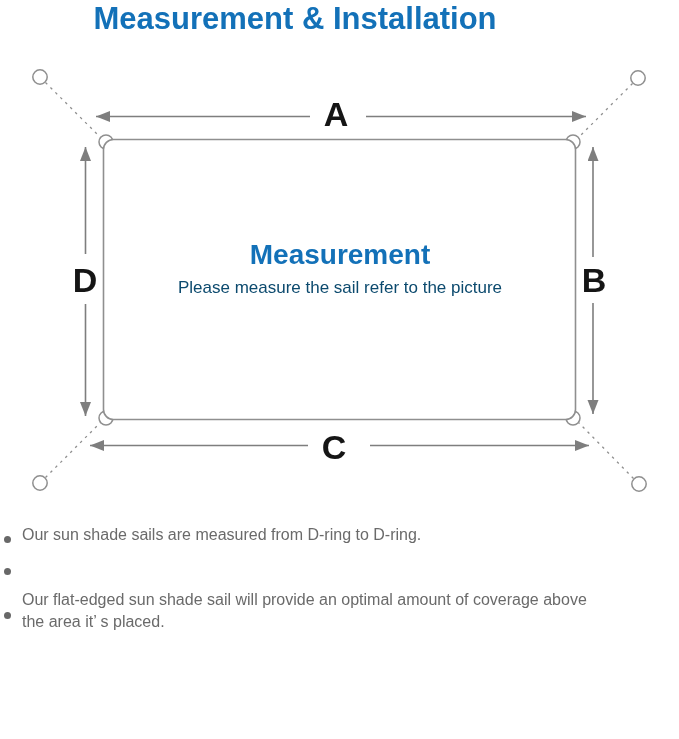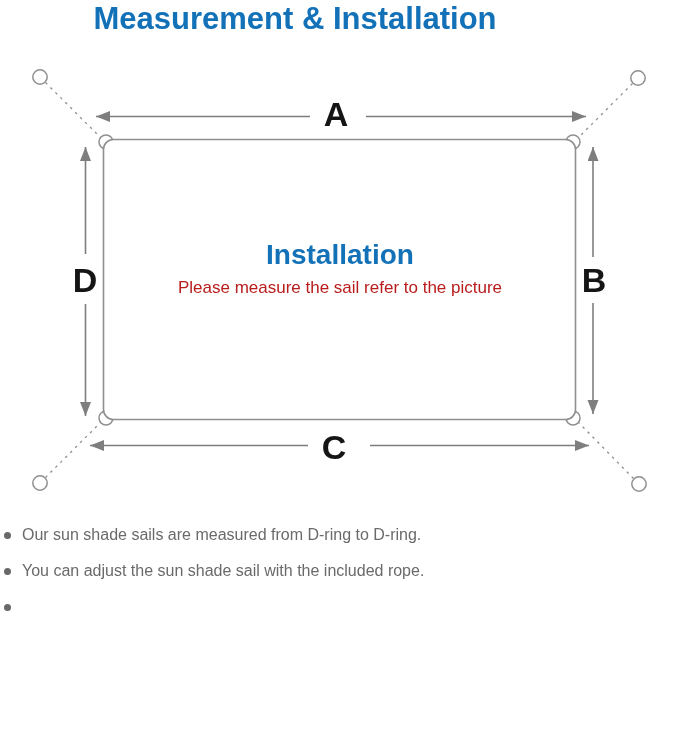--- a/index.html
+++ b/index.html
@@ -24,23 +24,23 @@
   .dim-label {
     font-family: "Liberation Sans", "DejaVu Sans", sans-serif;
     font-size: 34px; font-weight: bold; fill: #151515;
   }
   .arrowhead { fill: #7e7e7e; }
   .center-text {
     position: absolute; left: 104px; top: 239px; width: 472px;
     text-align: center; pointer-events: none;
   }
   .center-heading { font-size: 28px; font-weight: bold; color: #1371b8; }
-  .center-subtitle { font-size: 17px; color: #b91c1c; margin-top: 7px; }
+  .center-subtitle { font-size: 17px; color: #0c4a6e; margin-top: 7px; }
   .bullet-list { position: absolute; left: 4px; top: 524px; width: 668px; }
-  .bullet-item { display: flex; align-items: flex-start; margin-bottom: 14px; }
+  .bullet-item { display: flex; align-items: center; margin-bottom: 14px; }
   .bullet-dot {
     flex: 0 0 auto; width: 7px; height: 7px; border-radius: 50%;
     background: #686868; margin: 8px 11px 0 0;
   }
   .bullet-text {
     font-size: 16px; line-height: 22px; color: #6a6a6a;
     white-space: pre-line; max-width: 650px;
   }
 </style>
 </head>
@@ -99,31 +99,32 @@
     </g>
 
     <g>
       <line class="dim-line" x1="593" y1="257" x2="593" y2="147" marker-end="url(#arrowhead)"></line>
       <line class="dim-line" x1="593" y1="303" x2="593" y2="414" marker-end="url(#arrowhead)"></line>
       <text class="dim-label" x="594" y="292" text-anchor="middle">B</text>
     </g>
   </svg>
 
   <div class="center-text">
-    <div class="center-heading">Installation</div>
+    <div class="center-heading">Measurement</div>
     <div class="center-subtitle">Please measure the sail refer to the picture</div>
   </div>
 
   <div class="bullet-list">
     <div class="bullet-item">
       <span class="bullet-dot"></span>
       <span class="bullet-text">Our sun shade sails are measured from D-ring to D-ring.</span>
     </div>
     <div class="bullet-item">
       <span class="bullet-dot"></span>
-      <span class="bullet-text">You can adjust the sun shade sail with the included rope.</span>
     </div>
     <div class="bullet-item">
       <span class="bullet-dot"></span>
+      <span class="bullet-text">Our flat-edged sun shade sail will provide an optimal amount of coverage above
+the area it’ s placed.</span>
     </div>
   </div>
 
 </div>
 
 </body></html>

